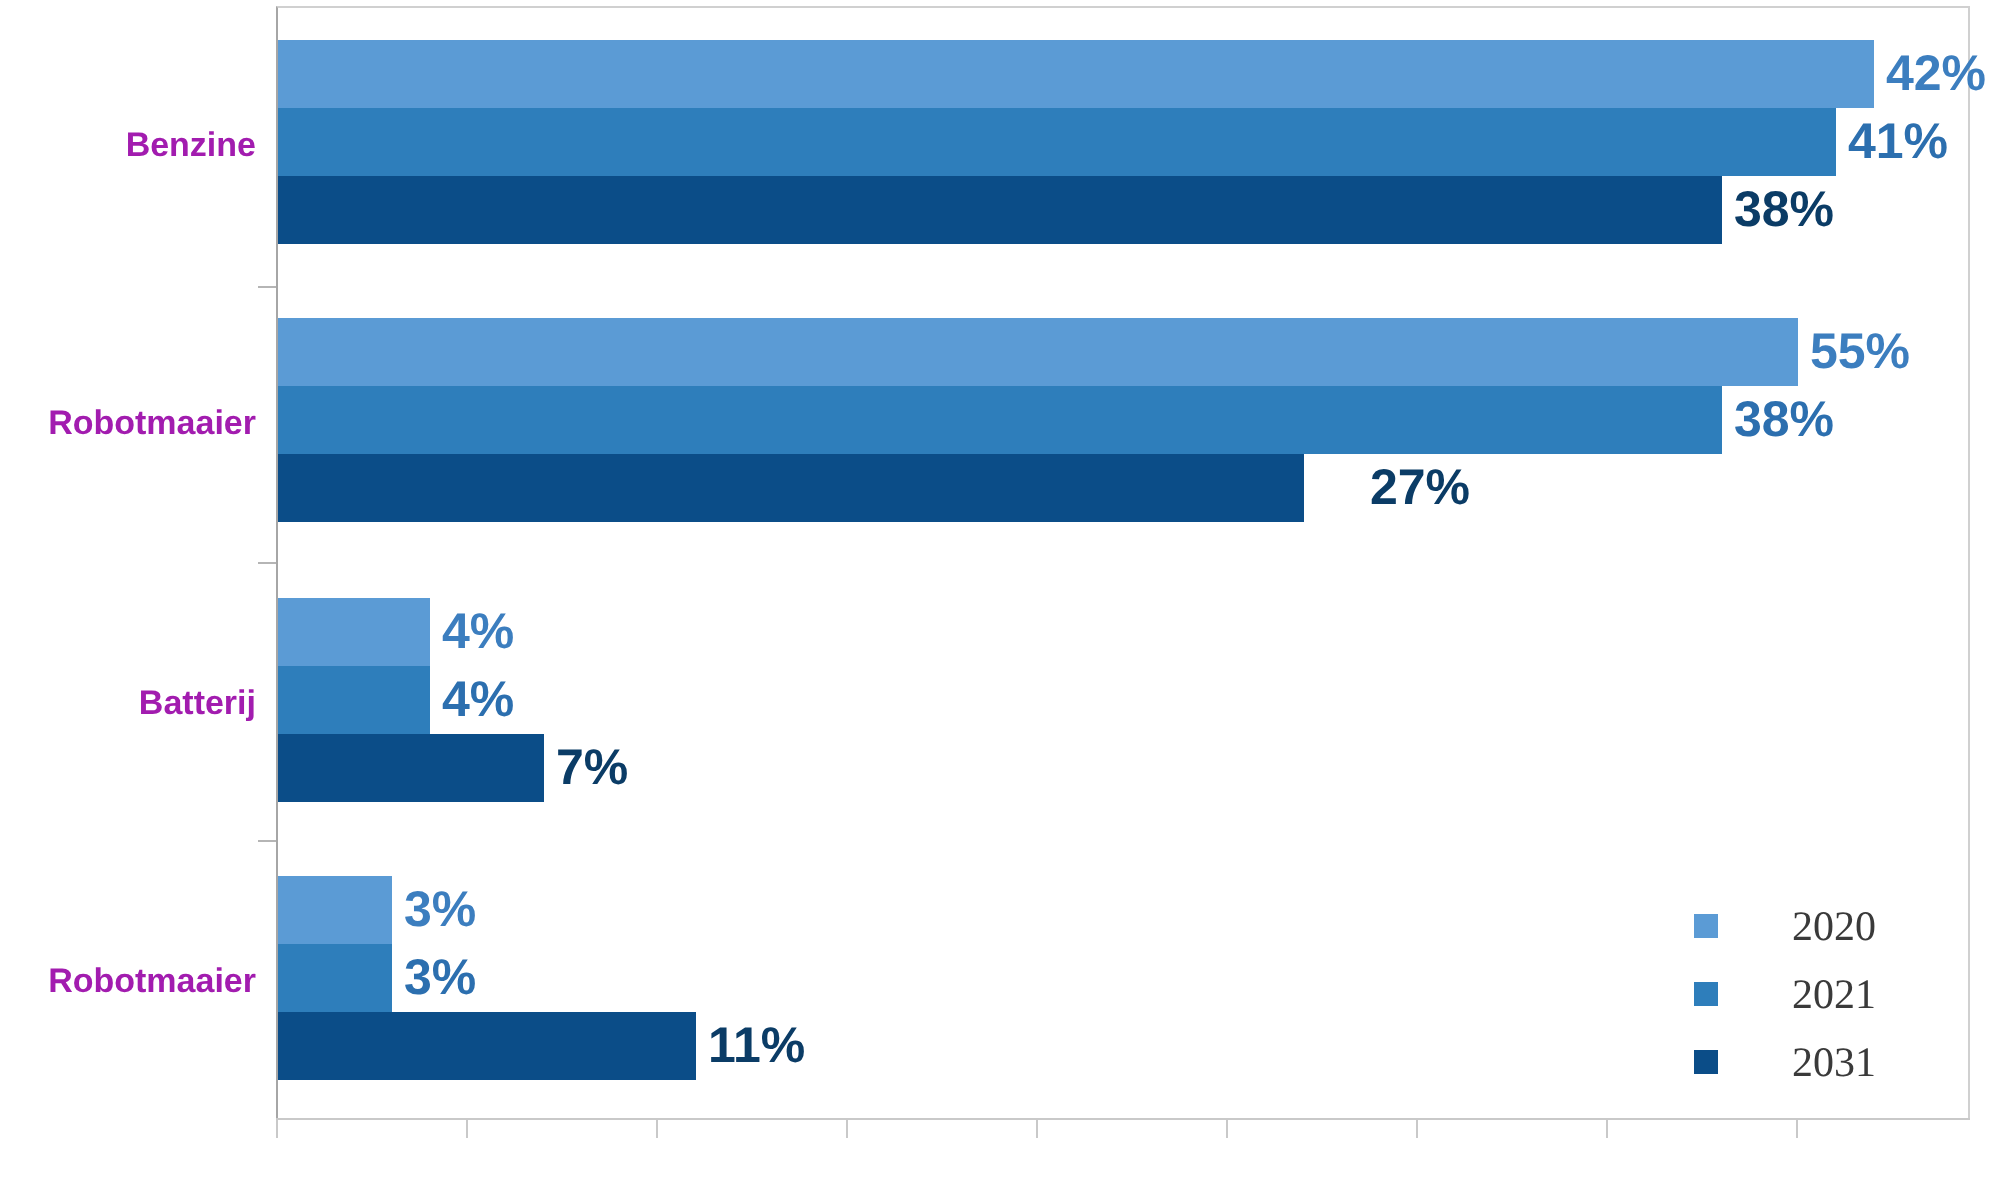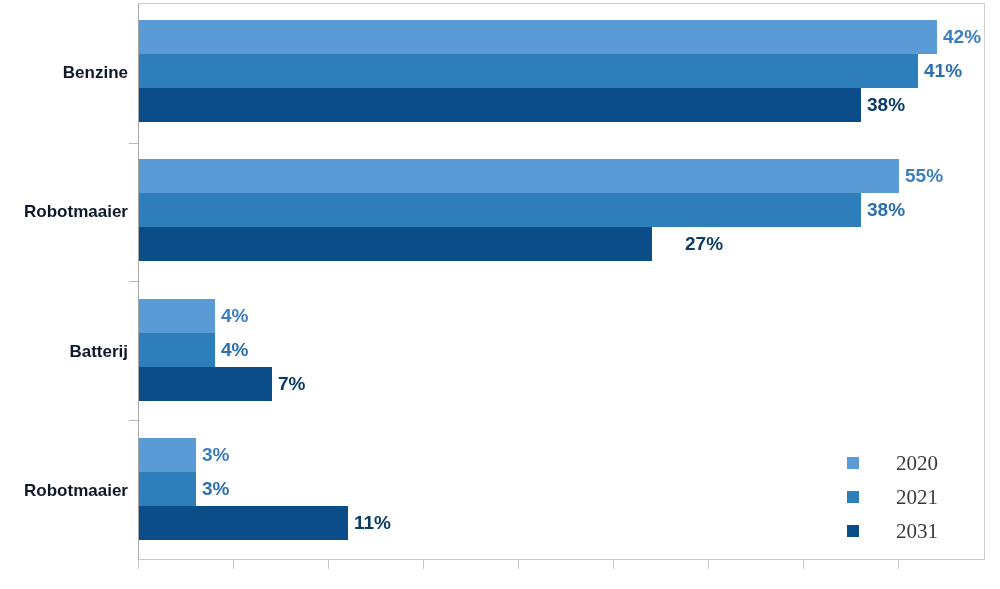--- a/index.html
+++ b/index.html
@@ -53,38 +53,38 @@
     height: 1px;
     background: #b5b5b5;
   }
   
   .cat-label {
     position: absolute;
     right: 872px; 
     text-align: right;
     font-size: 17px;
     font-weight: bold;
-    color: #0f172a;
+    color: #a21caf;
     font-family: "Liberation Sans", sans-serif;
     white-space: nowrap;
     line-height: 1;
   }
   
   .bar {
     position: absolute;
     left: 139px;
     height: 34px;
   }
   .bar.s0 { background: #5B9BD5; }
   .bar.s1 { background: #2E7EBB; }
   .bar.s2 { background: #0B4D88; }
   
   .val-label {
     position: absolute;
-    font-size: 19px;
+    font-size: 25px;
     font-weight: bold;
     font-family: "Liberation Sans", sans-serif;
     line-height: 34px;
     white-space: nowrap;
   }
   .val-label.s0 { color: #3C7EBF; }
   .val-label.s1 { color: #2C6FAF; }
   .val-label.s2 { color: #0B3C66; }
   
   .legend {

